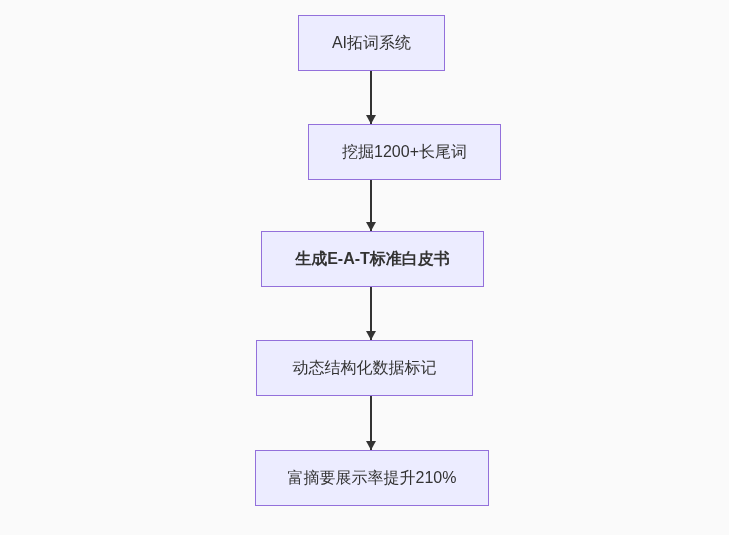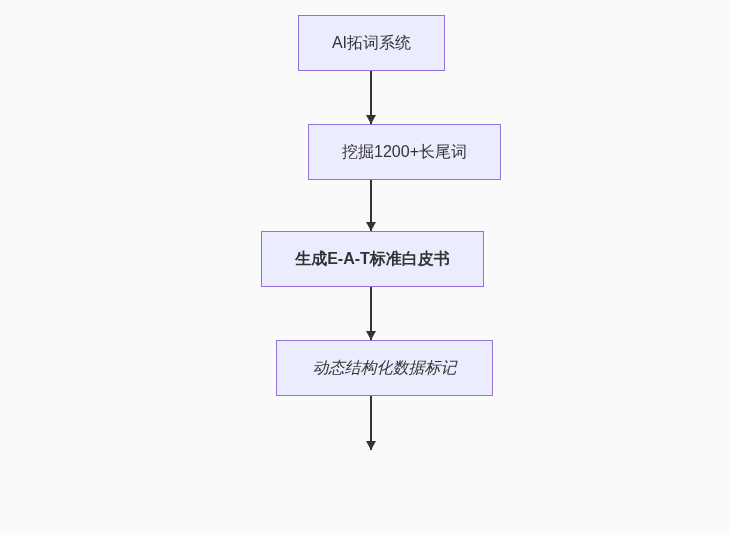--- a/index.html
+++ b/index.html
@@ -25,21 +25,21 @@
     display: flex;
     align-items: center;
     justify-content: center;
     text-align: right;
     box-sizing: content-box;
     white-space: nowrap;
   }
   .node-1 { left: 298px; top: 15px;  width: 145px; }
   .node-2 { left: 276px; top: 124px; width: 191px; margin-left: 32px; }
   .node-3 { left: 261px; top: 231px; width: 221px; font-weight: bold; }
-  .node-4 { left: 276px; top: 340px; width: 215px; font-style: italic; }
+  .node-4 { left: 256px; top: 340px; width: 215px; }
   .node-5 { left: 255px; top: 450px; width: 232px; }
 
   .edge {
     position: absolute;
     left: 370px;
     width: 2px;
     background: #333333;
   }
   .edge::after {
     content: "";
@@ -79,14 +79,17 @@
   </div>
 
   <div class="edge edge-3"></div>
 
   <div class="node node-4">
     <span>动态结构化数据标记</span>
   </div>
 
   <div class="edge edge-4"></div>
 
+  <div class="node node-5">
+    <span>富摘要展示率提升210%</span>
+  </div>
 
 </div>
 
 </body></html>

